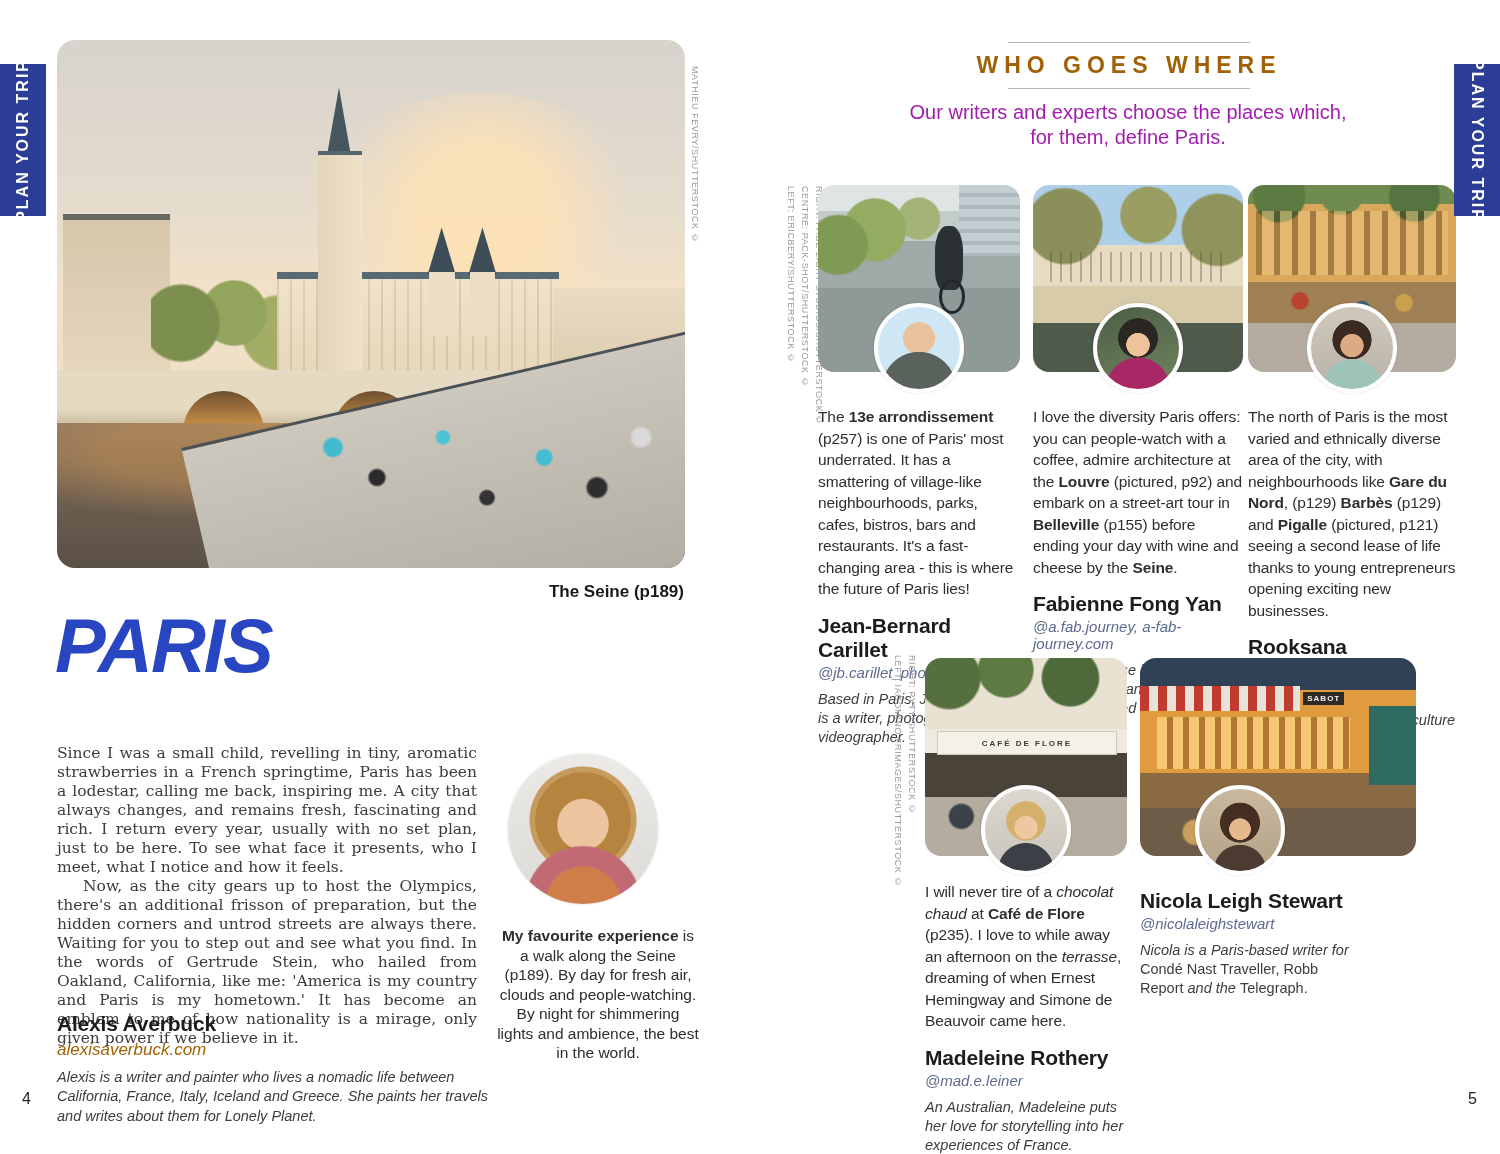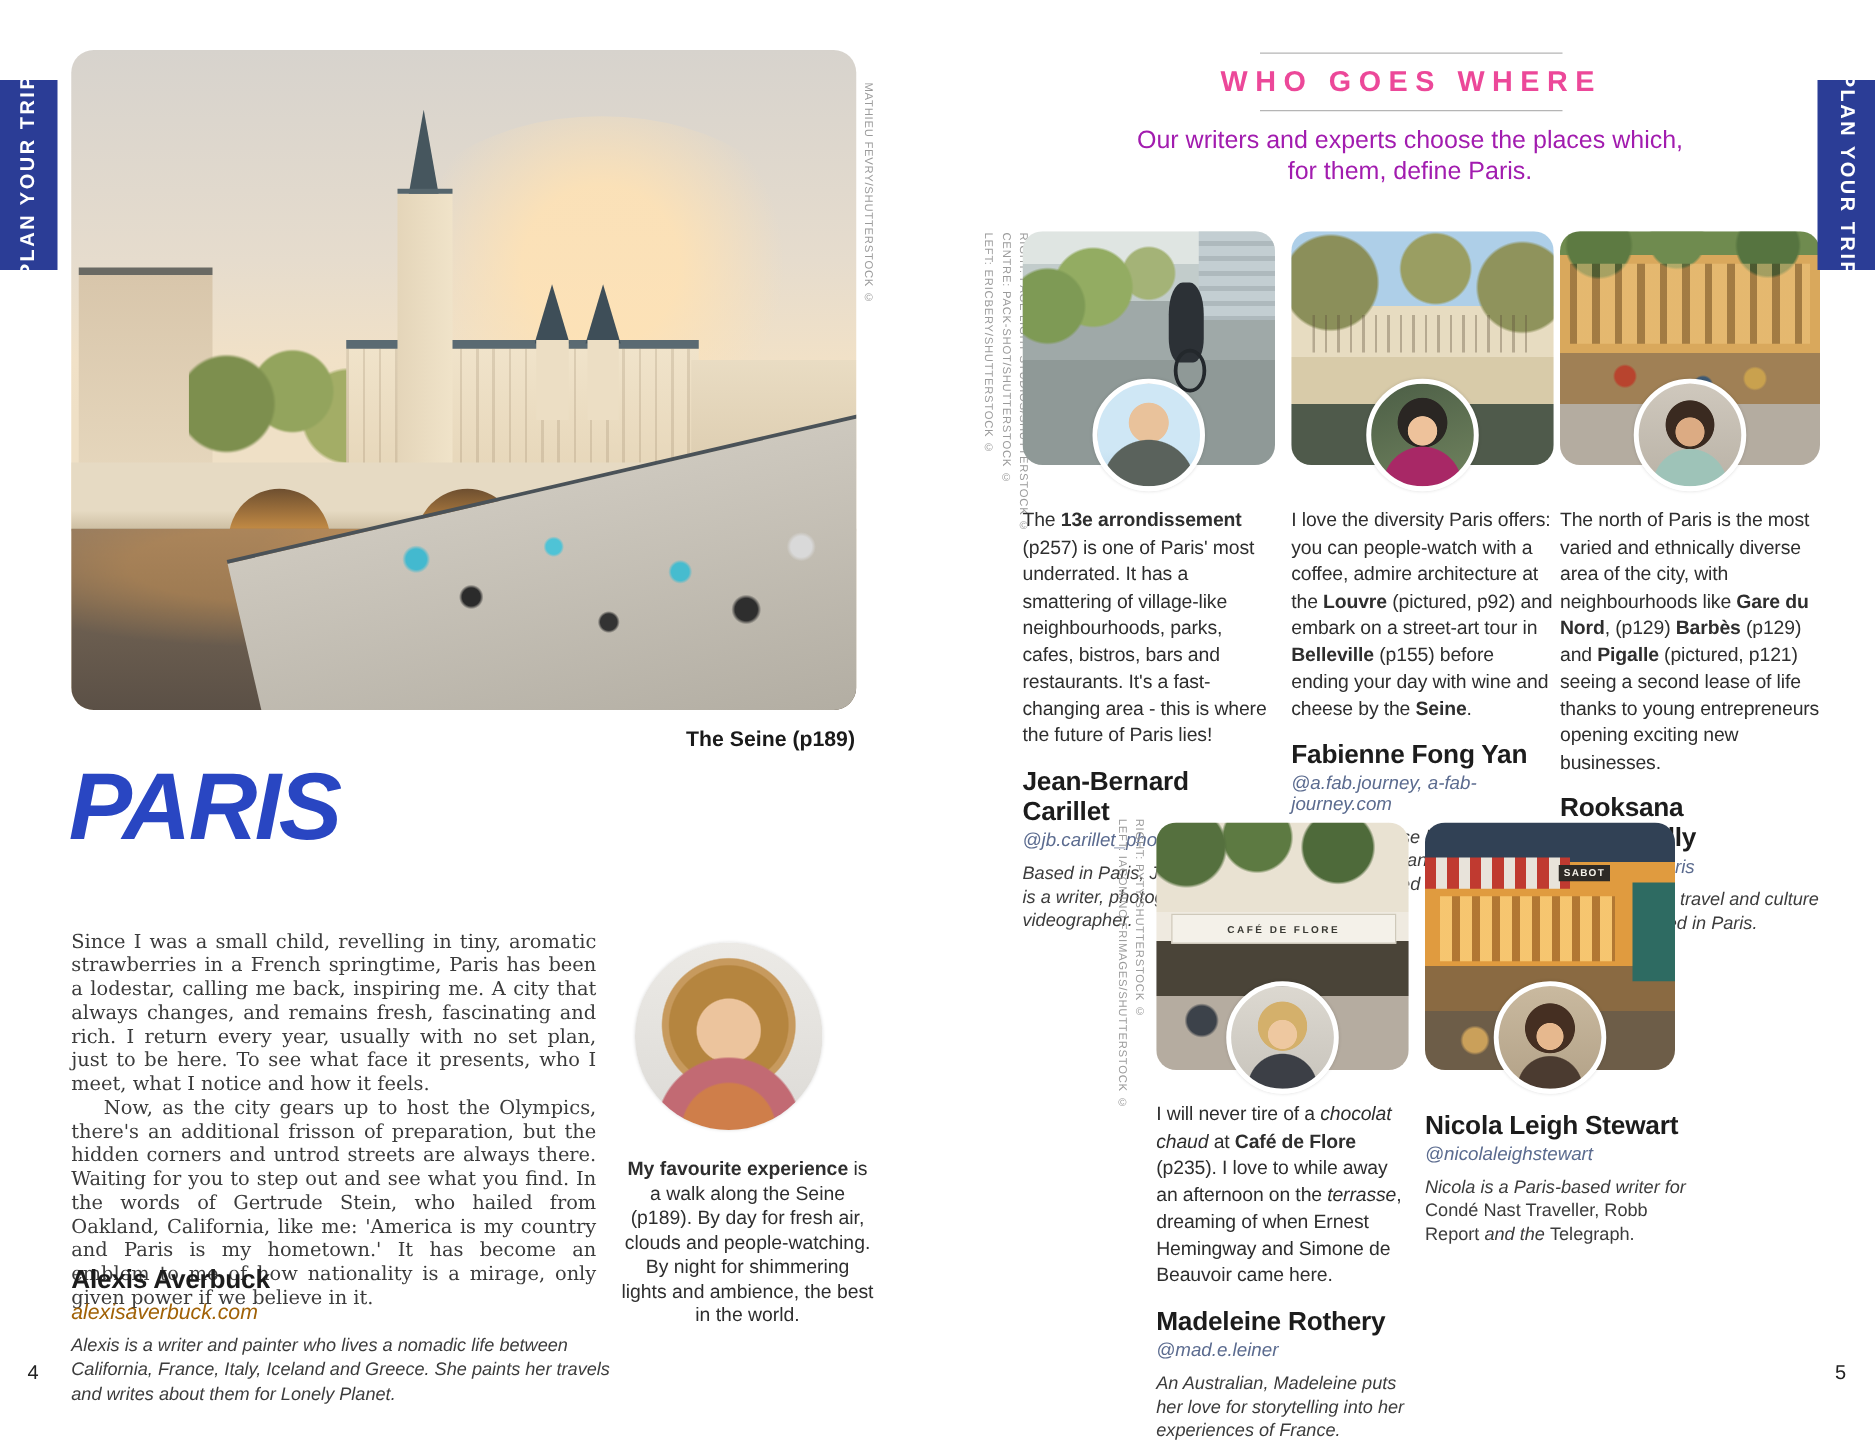--- a/index.html
+++ b/index.html
@@ -119,34 +119,34 @@
   .av-nic{background:
       radial-gradient(circle at 50% 100%,#4b3b30 0 28%,transparent 29%),
       radial-gradient(circle at 50% 49%,#e6b88e 0 18%,transparent 19%),
       radial-gradient(circle at 50% 41%,#452f22 0 31%,transparent 32%),
       linear-gradient(180deg,#c9b99f,#b3a288);}
 
   
   .who-rule{position:absolute;left:1008px;width:242px;height:1px;background:#b5b5b5;}
   .wr-top{top:42px;} .wr-bot{top:88px;}
   .who-title{position:absolute;left:948px;top:52px;width:362px;margin:0;text-align:center;
-             font-size:23px;font-weight:bold;letter-spacing:6px;color:#ec4899;}
+             font-size:23px;font-weight:bold;letter-spacing:6px;color:#a16207;}
   .who-intro{position:absolute;left:908px;top:100px;width:440px;margin:0;text-align:center;
              font-size:20px;line-height:25px;color:#a21caf;}
 
   
   .card{position:absolute;}
   .card1{left:818px;top:185px;width:202px;}
   .card2{left:1033px;top:185px;width:210px;}
   .card3{left:1248px;top:185px;width:208px;}
   .card4{left:925px;top:658px;width:202px;}
   .card5{left:1140px;top:658px;width:222px;}
   .cphoto{width:100%;height:187px;border-radius:16px;position:relative;overflow:hidden;}
   .card4 .cphoto,.card5 .cphoto{height:198px;}
-  .card5 .cphoto{width:200px;}
+  .card5 .cphoto{width:240px;padding-left:36px;}
   .card1 .av,.card2 .av,.card3 .av{margin:-69px auto 0;}
   .card4 .av{margin:-71px auto 0;}
   .card5 .av{margin:-71px 0 0 55px;}
   .quote{margin:13px 0 0;font-size:15.5px;line-height:21.5px;color:#2e2e2e;letter-spacing:-.1px;}
   .card4 .quote,.card5 .quote{margin-top:6px;}
   .cname{margin:14px 0 2px;font-size:21px;font-weight:bold;color:#1c1c1c;letter-spacing:-.2px;}
   .handle{font-style:italic;font-size:15px;color:#5b6b8f;margin-bottom:9px;}
   .cbio{margin:0;font-style:italic;font-size:14.5px;line-height:1.32;color:#3c3c3c;}
 
   

